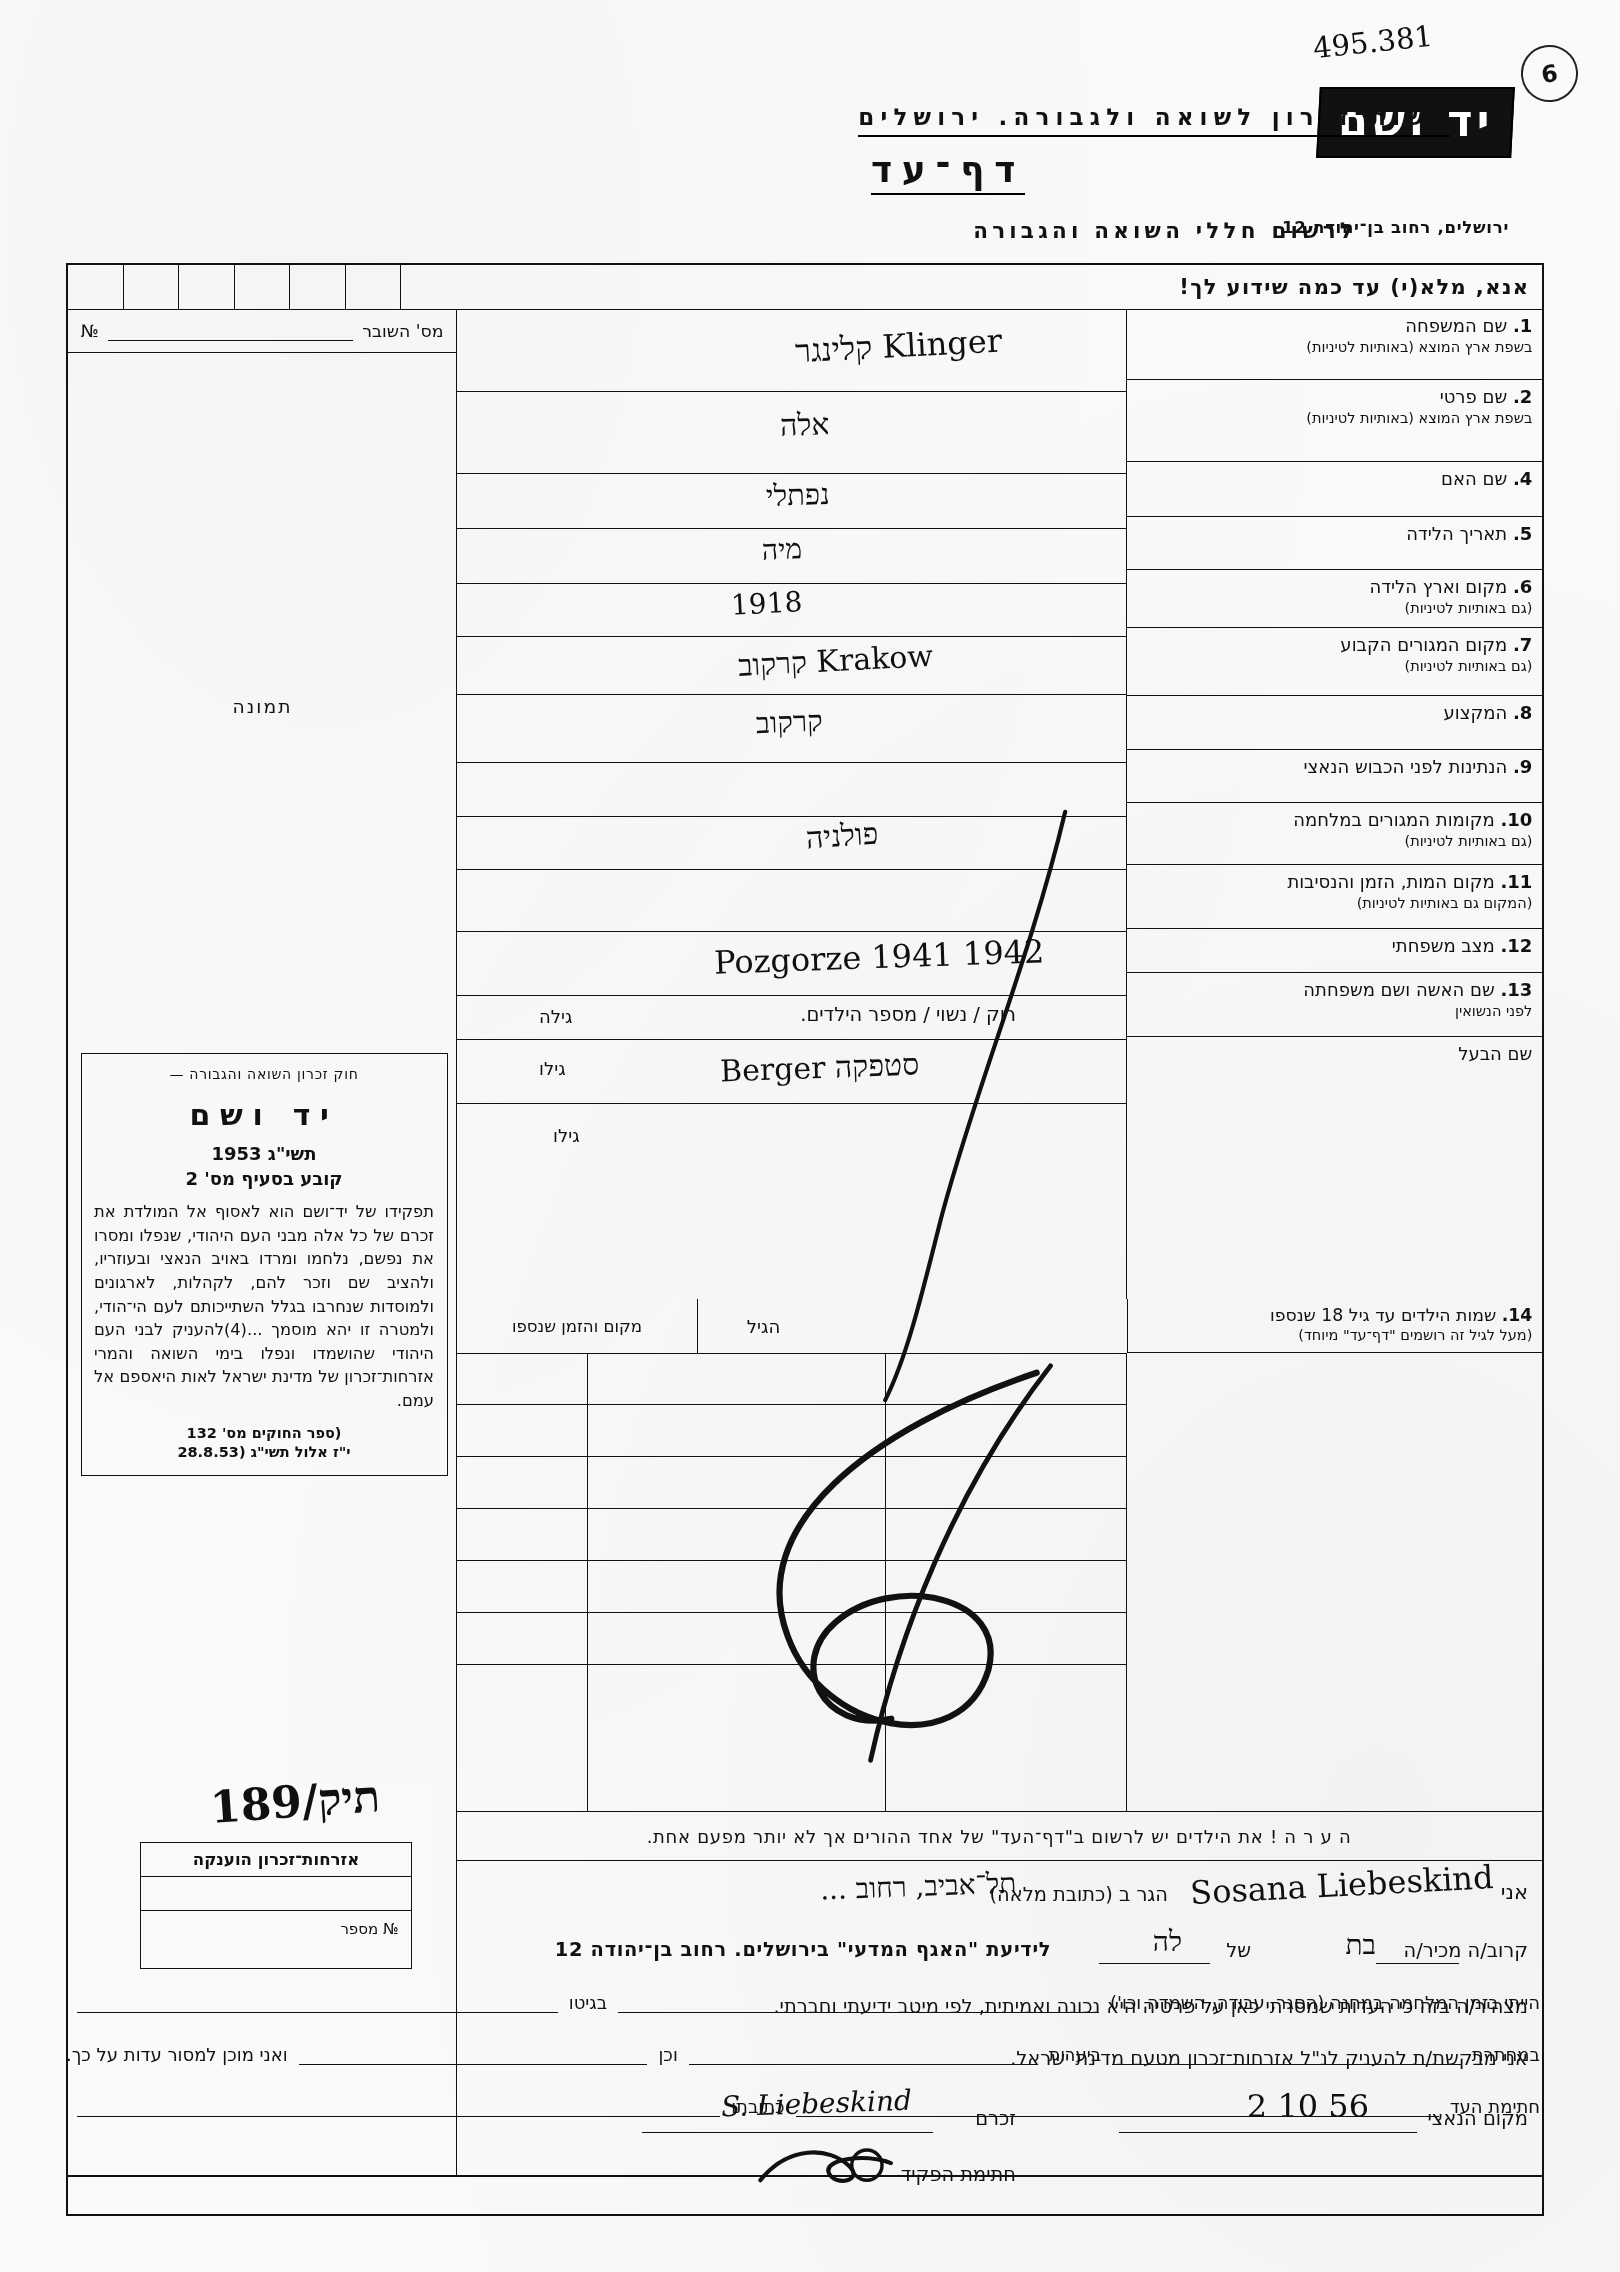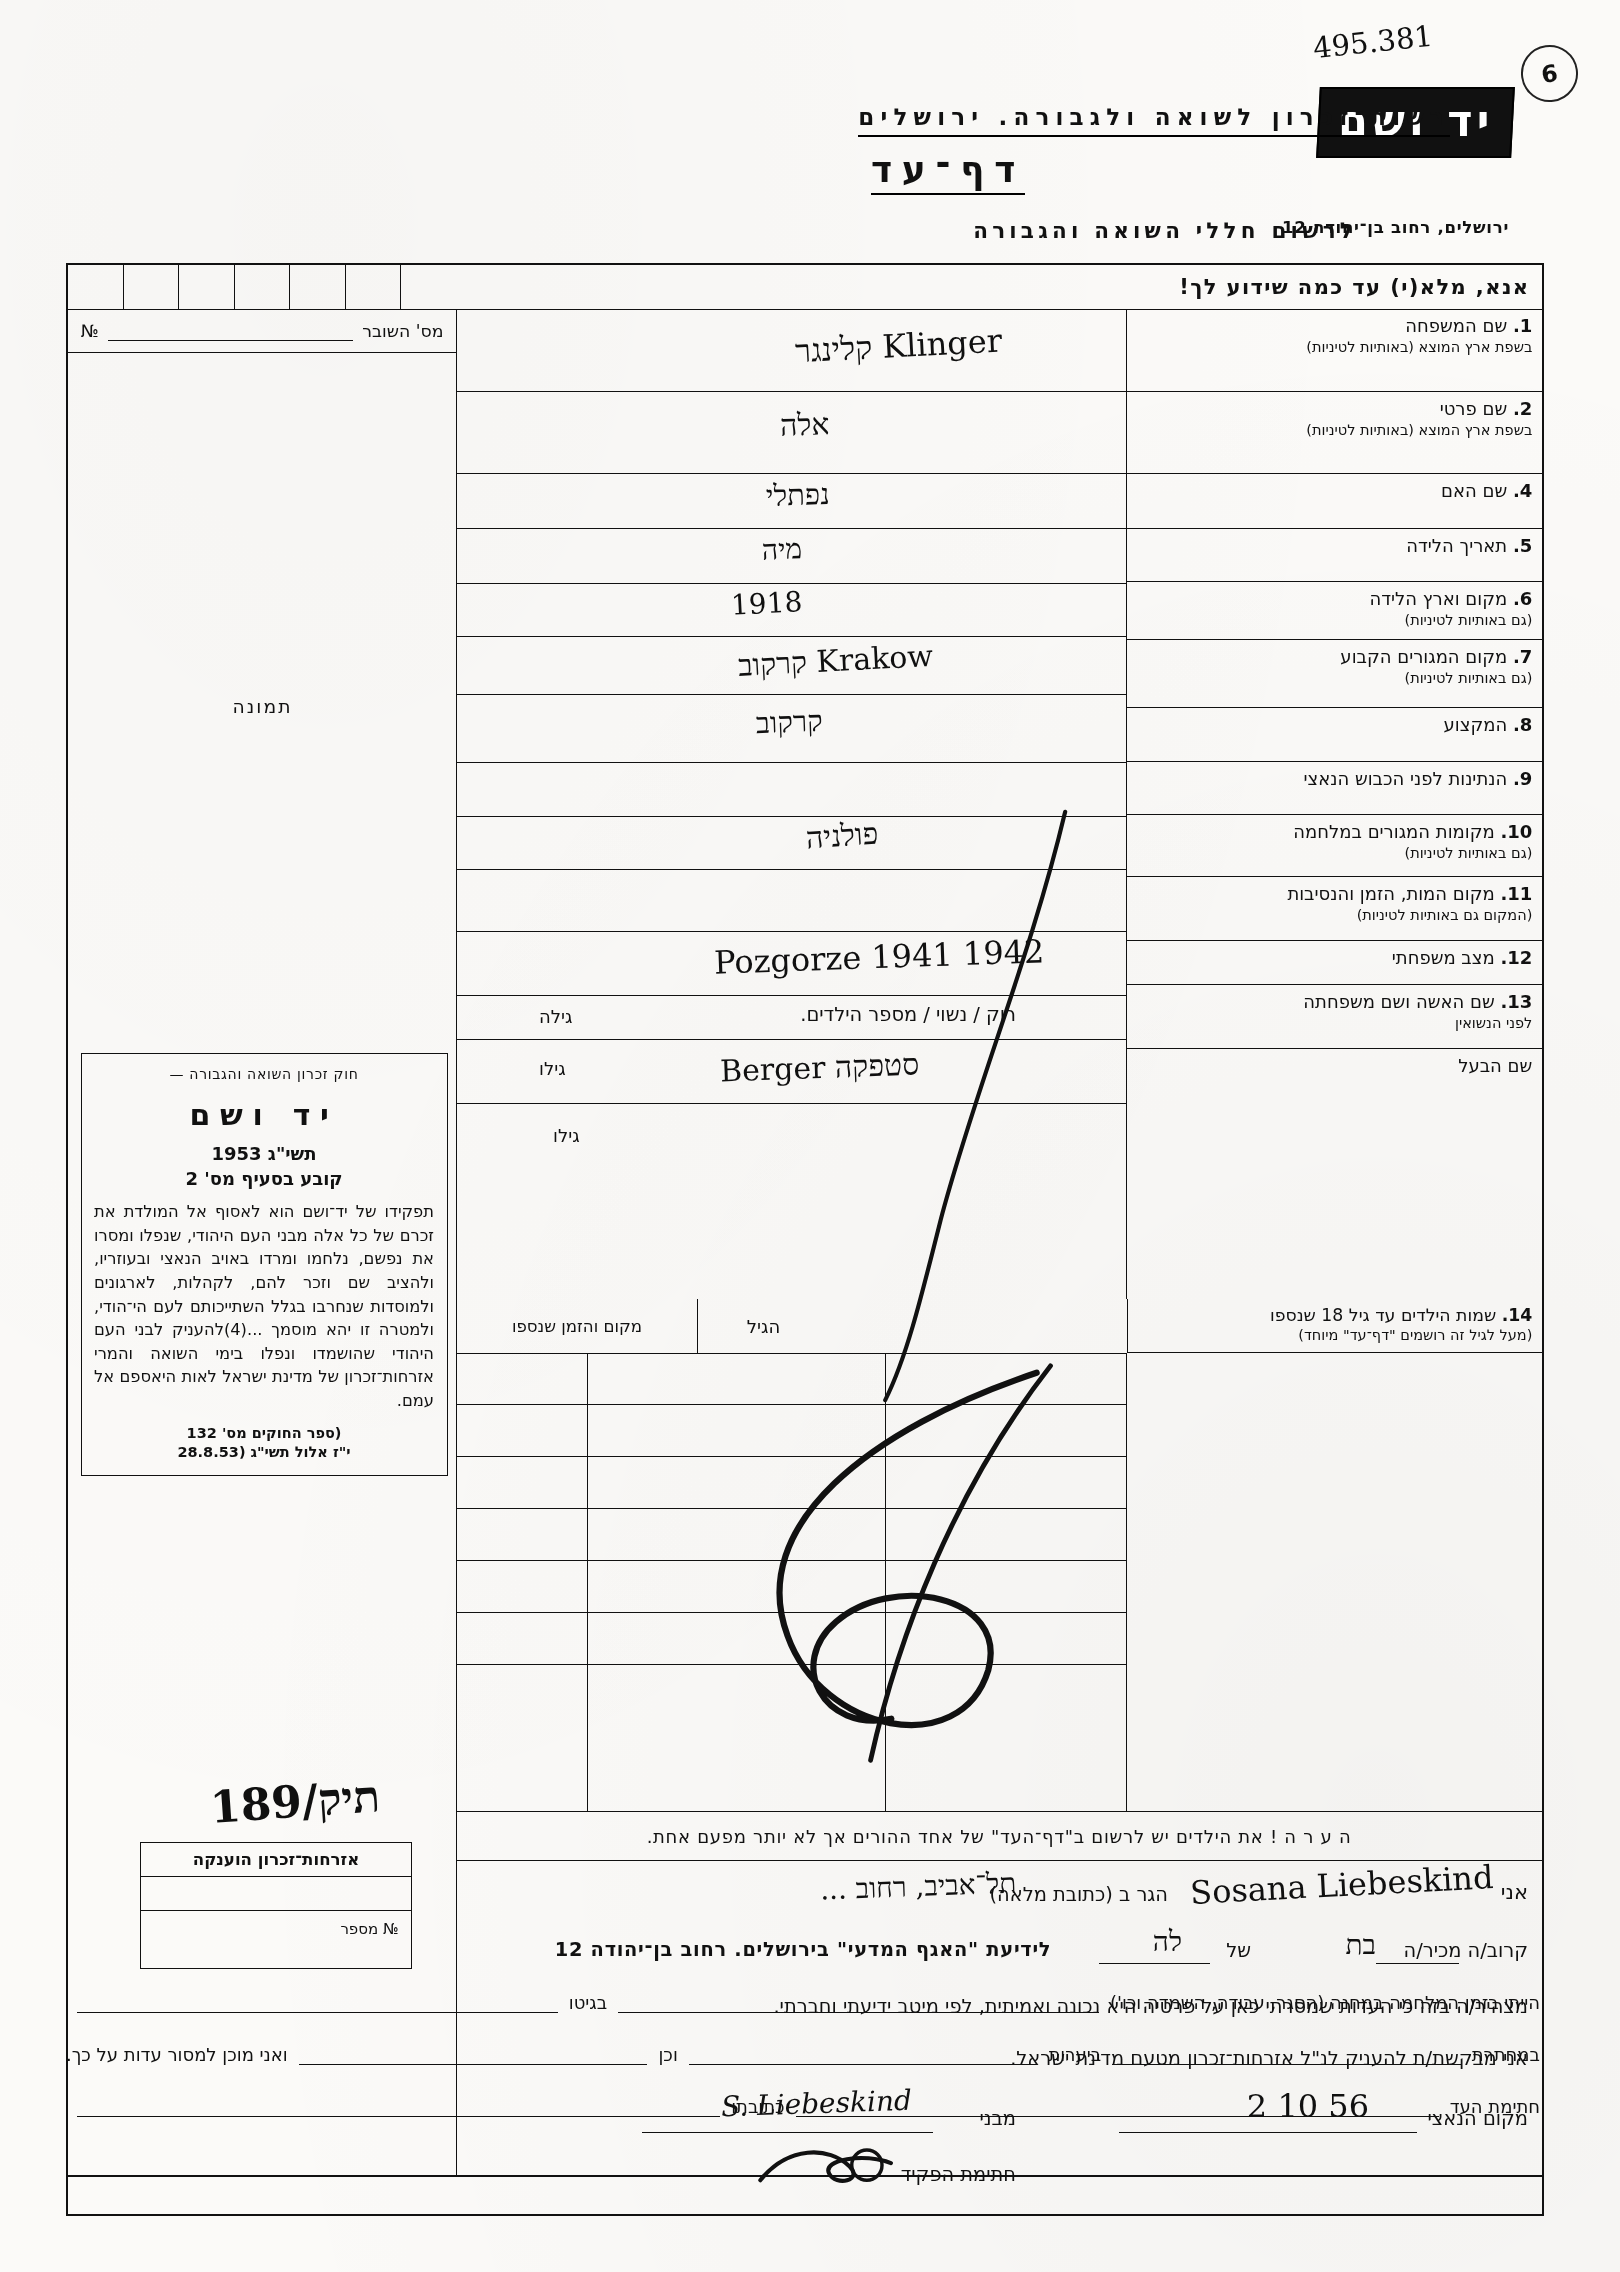--- a/index.html
+++ b/index.html
@@ -259,21 +259,21 @@
       <div class="hand" style="left:142px;top:1467px;font-size:44px;transform:rotate(-4deg);font-weight:bold;">תיק/189</div>
 
       <div class="ack-box" style="left:42px;top:1533px;">
         <div class="t">אזרחות־זכרון הוענקה</div>
         <div class="l1"></div>
         <div class="l2">№ מספר</div>
       </div>
     </div>
 
     <div class="col-labels">
-      <div class="lrow" style="height:83px;">
+      <div class="lrow" style="height:71px;">
         <span class="num">1.</span>
         <span>שם המשפחה</span>
         <span class="sub">בשפת ארץ המוצא (באותיות לטיניות)</span>
       </div>
       <div class="lrow" style="height:82px;">
         <span class="num">2.</span>
         <span>שם פרטי</span>
         <span class="sub">בשפת ארץ המוצא (באותיות לטיניות)</span>
       </div>
       <div class="lrow" style="height:55px;">
@@ -422,21 +422,21 @@
       <div style="position:absolute;right:83px;top:104px;width:83px;border-bottom:1.4px solid #111;"></div>
       <div style="position:absolute;right:332px;top:104px;width:111px;border-bottom:1.4px solid #111;"></div>
 
       <div class="line" style="right:14px;top:136px;font-size:19.4px;">מצהיר/ה בזה כי העדות שמסרתי כאן על פרטיה היא נכונה ואמיתית, לפי מיטב ידיעתי וחברתי.</div>
       <div class="line" style="right:14px;top:188px;font-size:19.4px;">אני מבקשת/ת להעניק לנ"ל אזרחות־זכרון מטעם מדינת ישראל.</div>
 
       <div class="line" style="right:14px;top:248px;font-size:19.4px;">מקום הנאצי</div>
       <div class="hand" style="right:173px;top:228px;font-size:32px;direction:ltr;">2 10 56</div>
       <div style="position:absolute;right:125px;top:273px;width:298px;border-bottom:1.4px solid #111;"></div>
 
-      <div class="line" style="right:526px;top:248px;font-size:19.4px;">מבני</div>
+      <div class="line" style="right:526px;top:248px;font-size:19.4px;">זכרם</div>
       <div class="hand hand-i" style="right:630px;top:228px;font-size:28px;direction:ltr;transform:rotate(-2deg);">S. Liebeskind</div>
       <div style="position:absolute;right:609px;top:273px;width:291px;border-bottom:1.4px solid #111;"></div>
 
       <div class="line" style="right:526px;top:304px;font-size:19.4px;">חתימת הפקיד</div>
       <svg style="position:absolute;right:623px;top:280px;width:173px;height:55px;" viewBox="0 0 250 80">
         <path d="M20 60 C 60 10, 120 10, 150 40 C 170 60, 130 70, 120 50 C 110 30, 170 20, 210 35" fill="none" stroke="#111" stroke-width="6" stroke-linecap="round"></path>
         <circle cx="175" cy="38" r="22" fill="none" stroke="#111" stroke-width="5"></circle>
       </svg>
     </div>
 

